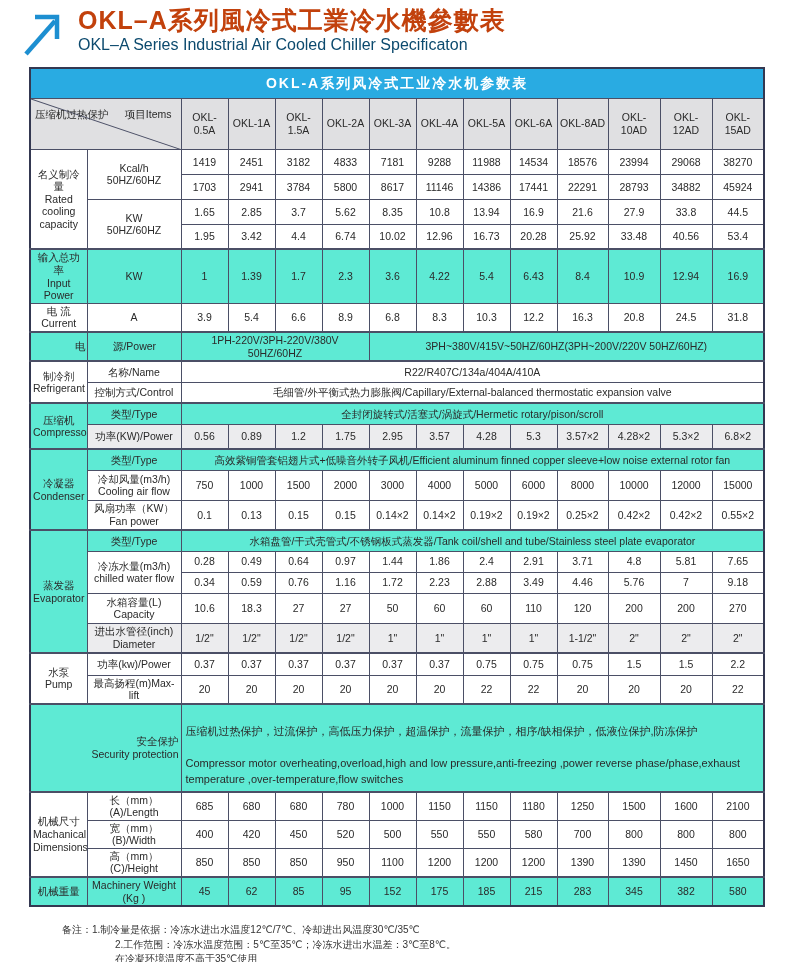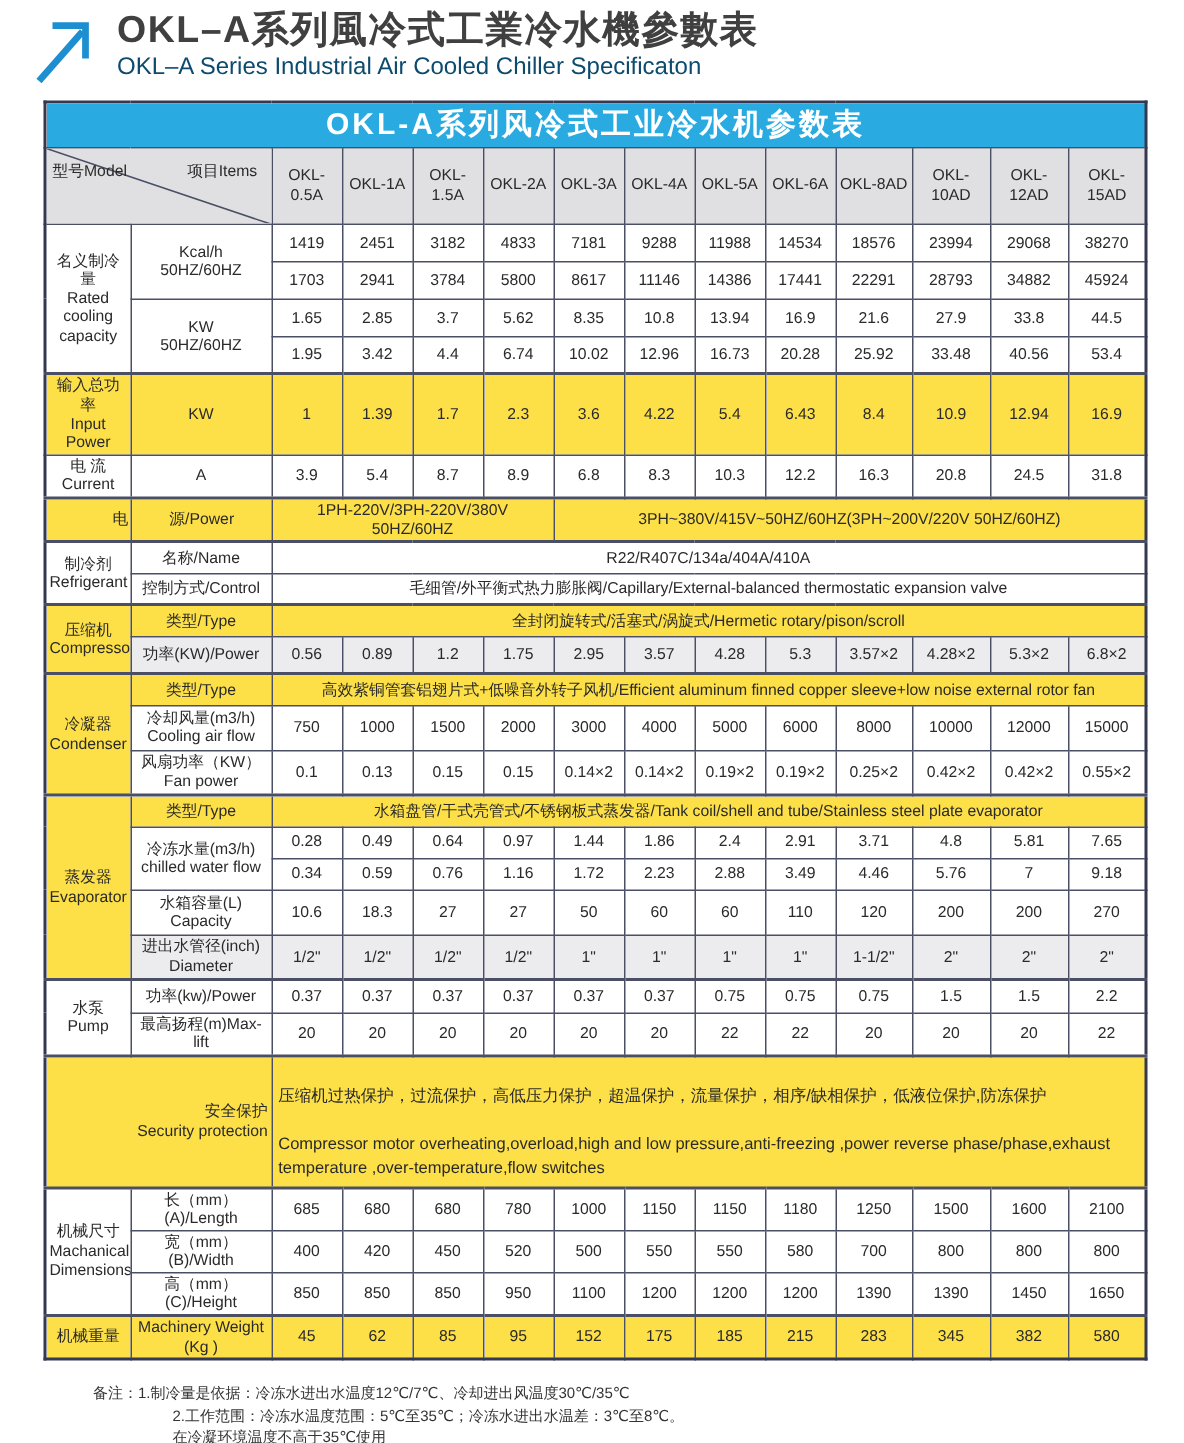--- a/index.html
+++ b/index.html
@@ -3,35 +3,35 @@
 <meta charset="utf-8">
 <style>
   * { margin:0; padding:0; box-sizing:border-box; }
   html,body { width:789px; background:#ffffff; font-family:"Liberation Sans","DejaVu Sans",sans-serif; }
   body { height:962px; position:relative; color:#2a2a2a; }
 
   
   .title-block { display:flex; align-items:flex-start; padding:6px 0 0 22px; }
   .logo { width:46px; height:50px; flex:0 0 auto; margin-top:2px; }
   .title-texts { margin-left:10px; }
-  .title-zh { font-size:25px; font-weight:bold; color:#404040; letter-spacing:1px; line-height:1.15; }
+  .title-zh { font-size:25px; font-weight:bold; color:#c2410c; letter-spacing:1px; line-height:1.15; }
   .title-en { font-size:16px; color:#0c4a6e; line-height:1.2; }
 
   
   table { border-collapse:collapse; table-layout:fixed; width:733px; margin:9px 0 0 29px;
           border:2px solid #343851; }
   td { border:1px solid #4b4f66; text-align:center; vertical-align:middle;
        font-size:10.5px; color:#2a2a2a; padding:1px 2px; white-space:pre-line; overflow:hidden; line-height:1.2; }
   tr.sec > td { border-top-width:2px; }
 
-  .banner-row td { background:#29abe2; color:#ffffff; font-size:20px; font-weight:bold;
+  .banner-row td { background:#29abe2; color:#ffffff; font-size:14px; font-weight:bold;
                    letter-spacing:2px; height:30px; }
   .header-row td { background:#e0e0e2; height:28px; font-size:10.5px; }
 
-  tr.shade > td { background:#fde047; }
+  tr.shade > td { background:#5eead4; }
   tr.shade2 > td { background:#ececee; }
   td.wbg { background:#ffffff; }
 
   .h25 { height:25px; } .h26 { height:26px; } .h21 { height:21px; } .h22 { height:22px; }
   .h25b{ height:25px; } .h30 { height:30px; } .h46 { height:46px; } .h40 { height:28px; }
 
   td.corner { position:relative; padding:0; }
   td.corner svg { position:absolute; left:0; top:0; width:100%; height:100%; }
   .corner-model { position:absolute; left:4px; top:9px; font-size:10.5px; }
   .corner-items { position:absolute; right:9px; top:9px; font-size:10.5px; }
@@ -80,21 +80,21 @@
   <tbody>
       <tr class="banner-row">
     <td colspan="14">OKL-A系列风冷式工业冷水机参数表</td>
   </tr>
 
   <tr class="header-row">
     <td colspan="2" class="corner">
       <svg viewBox="0 0 100 100" preserveAspectRatio="none">
         <line x1="0" y1="0" x2="100" y2="100" stroke="#4b4f66" stroke-width="1" vector-effect="non-scaling-stroke"></line>
       </svg>
-      <span class="corner-model">型号Model</span>
+      <span class="corner-model">压缩机过热保护</span>
       <span class="corner-items">项目Items</span>
     </td>
   <td>OKL-0.5A</td>
         <td>OKL-1A</td>
         <td>OKL-1.5A</td>
         <td>OKL-2A</td>
         <td>OKL-3A</td>
         <td>OKL-4A</td>
         <td>OKL-5A</td>
         <td>OKL-6A</td>
@@ -186,21 +186,21 @@
         <td>12.94</td>
         <td>16.9</td>
       </tr>
 
   <tr class="h26">
     <td>电 流
 Current</td>
     <td>A</td>
   <td>3.9</td>
         <td>5.4</td>
-        <td>8.7</td>
+        <td>6.6</td>
         <td>8.9</td>
         <td>6.8</td>
         <td>8.3</td>
         <td>10.3</td>
         <td>12.2</td>
         <td>16.3</td>
         <td>20.8</td>
         <td>24.5</td>
         <td>31.8</td>
       </tr>

